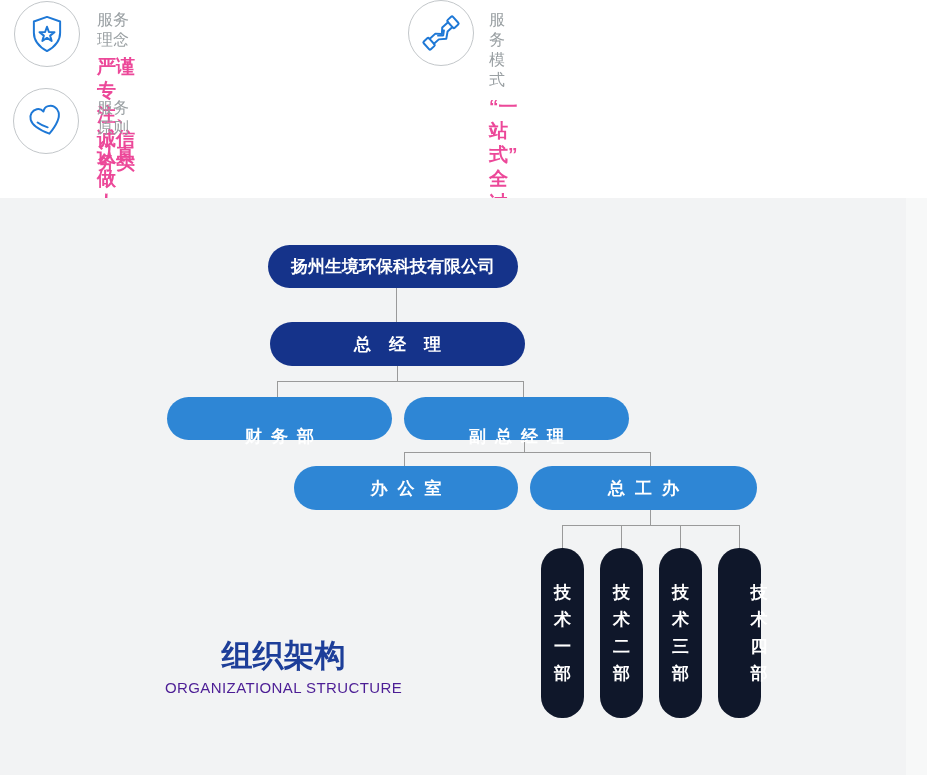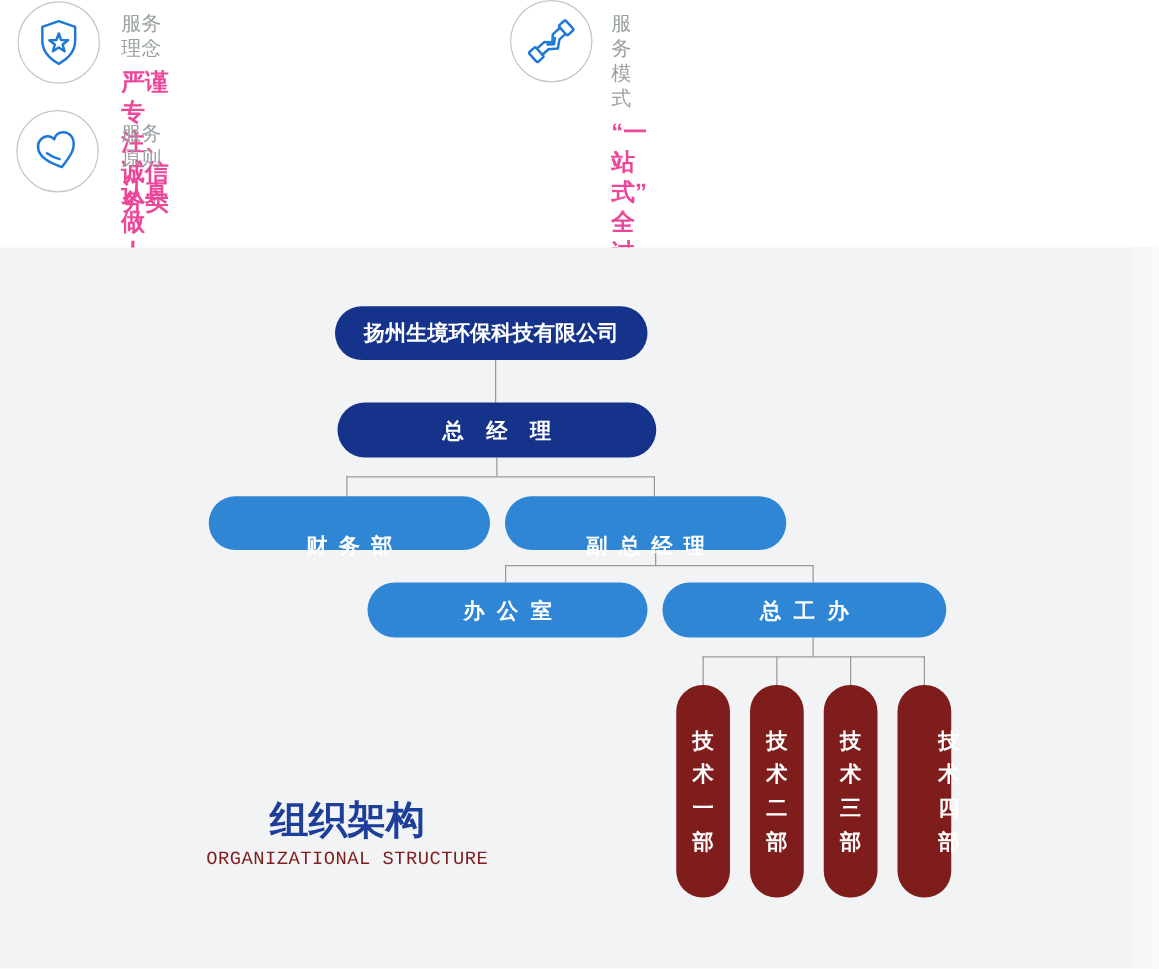--- a/index.html
+++ b/index.html
@@ -17,30 +17,30 @@
   .service-text { position:absolute; }
   .service-label { font-size:16px; color:#9aa0a3; line-height:20px; }
   .service-value { font-size:19px; font-weight:bold; color:#ec4899; line-height:24px; margin-top:5px; }
 
   
   .org-section { position:absolute; left:0; top:198px; width:927px; height:577px; background:#f2f3f4; }
   .right-gutter { position:absolute; right:0; top:0; width:21px; height:577px; background:#f7f8f8; }
 
   .org-title-block { position:absolute; left:165px; top:440px; }
   .org-title-cn { font-size:31px; font-weight:bold; color:#1d3e99; line-height:36px;text-align:center; }
-  .org-title-en { font-size:15px; color:#7f1d1d; margin-top:5px; letter-spacing:0.4px;font-family:Liberation Mono, monospace; }
+  .org-title-en { font-size:15px; color:#4c1d95; margin-top:5px; letter-spacing:0.4px; }
 
   
   .node {
     position:absolute; display:flex; align-items:center; justify-content:center;
     color:#ffffff; font-weight:bold; font-size:17px; text-align:center;
   }
   .dark { background:#15338a; border-radius:22px; }
   .blue { background:#2e86d5; border-radius:22px; }
-  .pill { background:#7f1d1d; border-radius:21px; }
+  .pill { background:#0f172a; border-radius:21px; }
   .ls18 { letter-spacing:18px; padding-left:18px; }
   .ls9  { letter-spacing:9px;  padding-left:9px;margin-top:36px; }
   .ls10 { letter-spacing:10px; padding-left:10px; }
   .v-text { width:20px; word-break:break-all; line-height:27px; font-size:17px; }
 
   .vline, .hline { position:absolute; background:#9a9a9a; }
   .vline { width:1px; }
   .hline { height:1px; }
 </style>
 </head>

